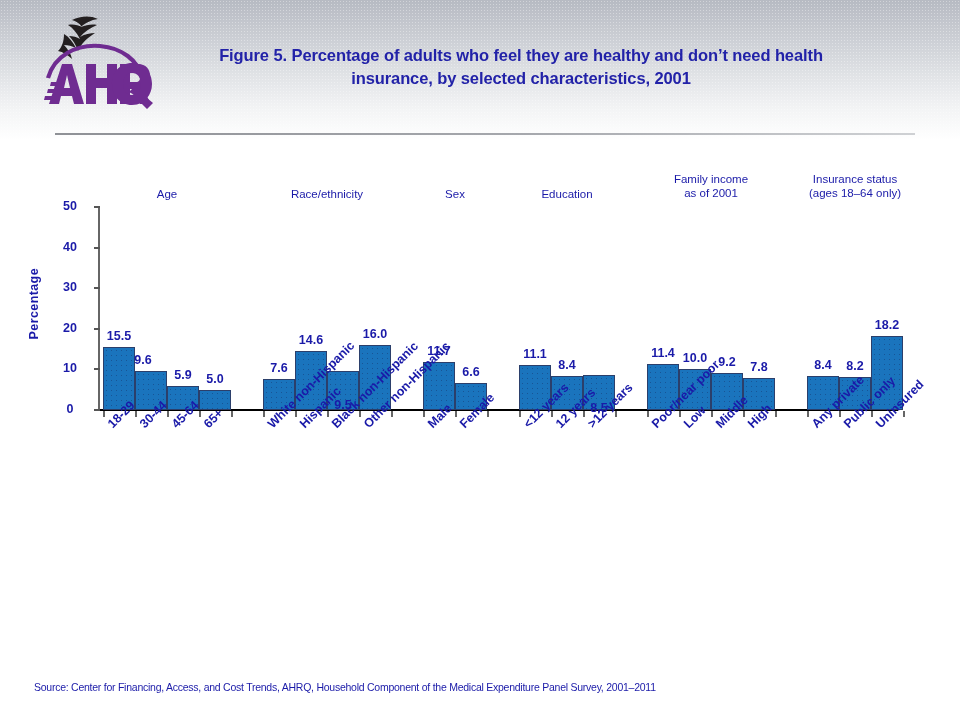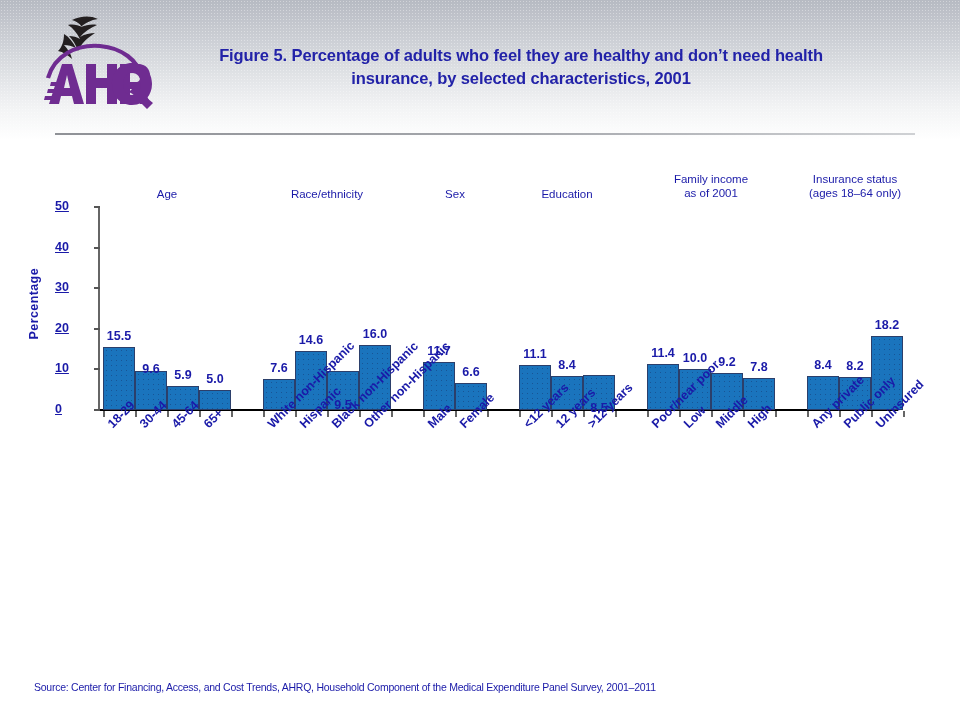--- a/index.html
+++ b/index.html
@@ -39,22 +39,22 @@
     position:absolute;color:#1a1aa8;font-weight:normal;font-size:11.5px;
     text-align:center;line-height:13.5px;white-space:pre-line;
   }
   #y-axis-title{
     position:absolute;left:27px;top:268px;
     color:#1a1aa8;font-weight:bold;font-size:12.5px;
     writing-mode:vertical-rl;transform:rotate(180deg);
     letter-spacing:.4px;
   }
   .ytick-label{
-    position:absolute;width:30px;text-align:left;
-    color:#1a1aa8;font-weight:bold;font-size:12.5px;text-decoration:underline;
+    position:absolute;width:30px;text-align:center;
+    color:#1a1aa8;font-weight:bold;font-size:12.5px;
   }
   .ytick-mark{position:absolute;width:6px;height:2px;background:#555;}
   #y-axis-line{position:absolute;left:98px;top:206px;width:2px;height:205px;background:#666;}
   #x-axis-line{position:absolute;left:98px;top:409px;width:800px;height:2px;background:#000;}
   .xtick-mark{position:absolute;top:411px;width:2px;height:6px;background:#666;}
   .bar{position:absolute;background:#1a74bd;border:1px solid #2b3f6b;box-sizing:border-box;}
   .bar-tex{
     position:absolute;left:0;top:0;width:100%;height:100%;
     background-image:radial-gradient(rgba(20,60,120,.55) 0.7px, transparent 0.8px);
     background-size:5px 5px;
@@ -136,21 +136,21 @@
 (ages 18–64  only)</div>
     </div>
   <div id="bars">
       <div class="bar" style="left: 103px; top: 347.07px; width: 32px; height: 62.93px;">
         <div class="bar-tex"></div>
       </div>
       <div class="bar-value" style="left: 94px; top: 329.07px; width: 50px;">15.5</div>
       <div class="bar" style="left: 135px; top: 371.024px; width: 32px; height: 38.976px;">
         <div class="bar-tex"></div>
       </div>
-      <div class="bar-value" style="left: 126px; top: 353.024px; width: 50px; margin-top: 9px;">9.6</div>
+      <div class="bar-value" style="left: 118px; top: 353.024px; width: 50px;">9.6</div>
       <div class="bar" style="left: 167px; top: 386.046px; width: 32px; height: 23.954px;">
         <div class="bar-tex"></div>
       </div>
       <div class="bar-value" style="left: 158px; top: 368.046px; width: 50px;">5.9</div>
       <div class="bar" style="left: 199px; top: 389.7px; width: 32px; height: 20.3px;">
         <div class="bar-tex"></div>
       </div>
       <div class="bar-value" style="left: 190px; top: 371.7px; width: 50px;">5.0</div>
       <div class="bar" style="left: 263px; top: 379.144px; width: 32px; height: 30.856px;">
         <div class="bar-tex"></div>

